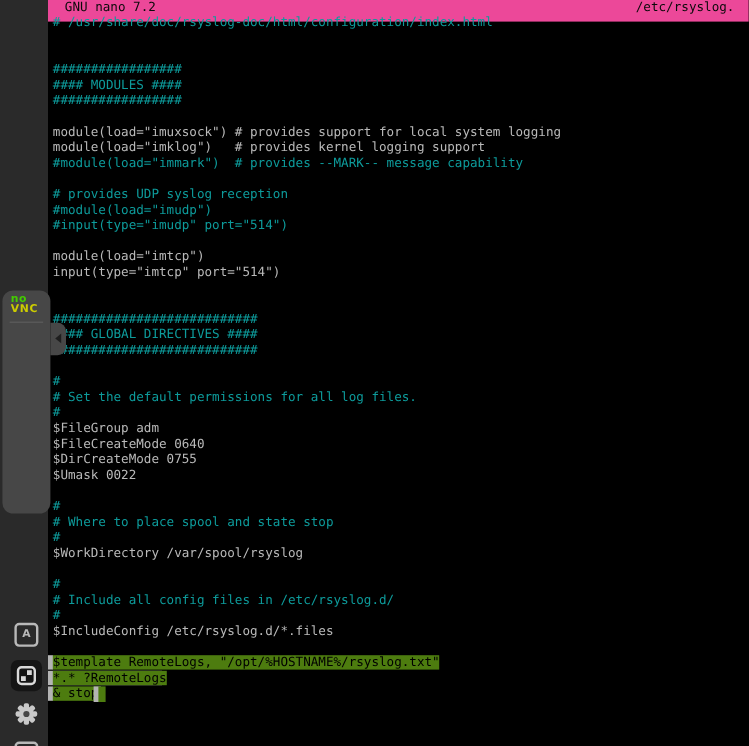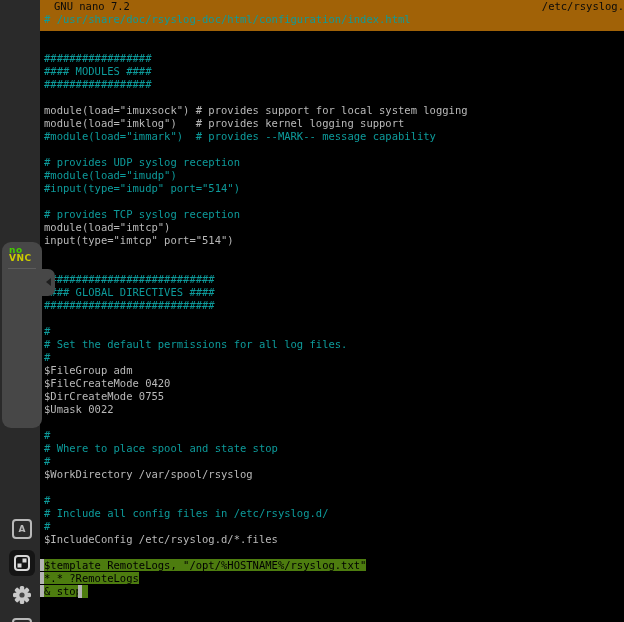--- a/index.html
+++ b/index.html
@@ -6,27 +6,27 @@
   body{
     width:624px;height:622px;overflow:hidden;position:relative;
     background:#000;
     font-family:"DejaVu Sans Mono", monospace;
   }
   
   .side-strip{position:absolute;left:0;top:0;width:40px;height:622px;background:#2a2a2a;}
 
   
   .titlebar{
-    position:absolute;left:40px;top:0;right:0;height:31px;
-    background:#a16207;color:#0a0a0a;
+    position:absolute;left:40px;top:0;right:0;height:18px;
+    background:#ec4899;color:#0a0a0a;
     font-size:10.5px;line-height:13px;white-space:pre;
     display:flex;justify-content:space-between;
   }
   .titlebar .app{margin-left:14px;}
-  .titlebar .file{margin-right:0px;}
+  .titlebar .file{margin-right:12px;}
 
   
   .editor{
     position:absolute;left:40px;top:13px;right:0;bottom:0;
     font-size:10.5px;line-height:13px;
   }
   .line{height:13px;white-space:pre;padding-left:4px;color:#b9b9b9;}
   .line.comment{color:#0d9b9b;}
   .line.selected span{
     background:#4d7c0f;color:#000;box-shadow:-4px 0 0 #b4b4b4;
@@ -97,34 +97,33 @@
     <div class="line comment"><span>#################</span></div>
     <div class="line blank"></div>
     <div class="line text"><span>module(load="imuxsock") # provides support for local system logging</span></div>
     <div class="line text"><span>module(load="imklog")   # provides kernel logging support</span></div>
     <div class="line comment"><span>#module(load="immark")  # provides --MARK-- message capability</span></div>
     <div class="line blank"></div>
     <div class="line comment"><span># provides UDP syslog reception</span></div>
     <div class="line comment"><span>#module(load="imudp")</span></div>
     <div class="line comment"><span>#input(type="imudp" port="514")</span></div>
     <div class="line blank"></div>
-    <div class="line comment"><span># provides TCP syslog reception</span></div>
     <div class="line text"><span>module(load="imtcp")</span></div>
     <div class="line text"><span>input(type="imtcp" port="514")</span></div>
     <div class="line blank"></div>
     <div class="line blank"></div>
     <div class="line comment"><span>###########################</span></div>
     <div class="line comment"><span>#### GLOBAL DIRECTIVES ####</span></div>
     <div class="line comment"><span>###########################</span></div>
     <div class="line blank"></div>
     <div class="line comment"><span>#</span></div>
     <div class="line comment"><span># Set the default permissions for all log files.</span></div>
     <div class="line comment"><span>#</span></div>
     <div class="line text"><span>$FileGroup adm</span></div>
-    <div class="line text"><span>$FileCreateMode 0420</span></div>
+    <div class="line text"><span>$FileCreateMode 0640</span></div>
     <div class="line text"><span>$DirCreateMode 0755</span></div>
     <div class="line text"><span>$Umask 0022</span></div>
     <div class="line blank"></div>
     <div class="line comment"><span>#</span></div>
     <div class="line comment"><span># Where to place spool and state stop</span></div>
     <div class="line comment"><span>#</span></div>
     <div class="line text"><span>$WorkDirectory /var/spool/rsyslog</span></div>
     <div class="line blank"></div>
     <div class="line comment"><span>#</span></div>
     <div class="line comment"><span># Include all config files in /etc/rsyslog.d/</span></div>

